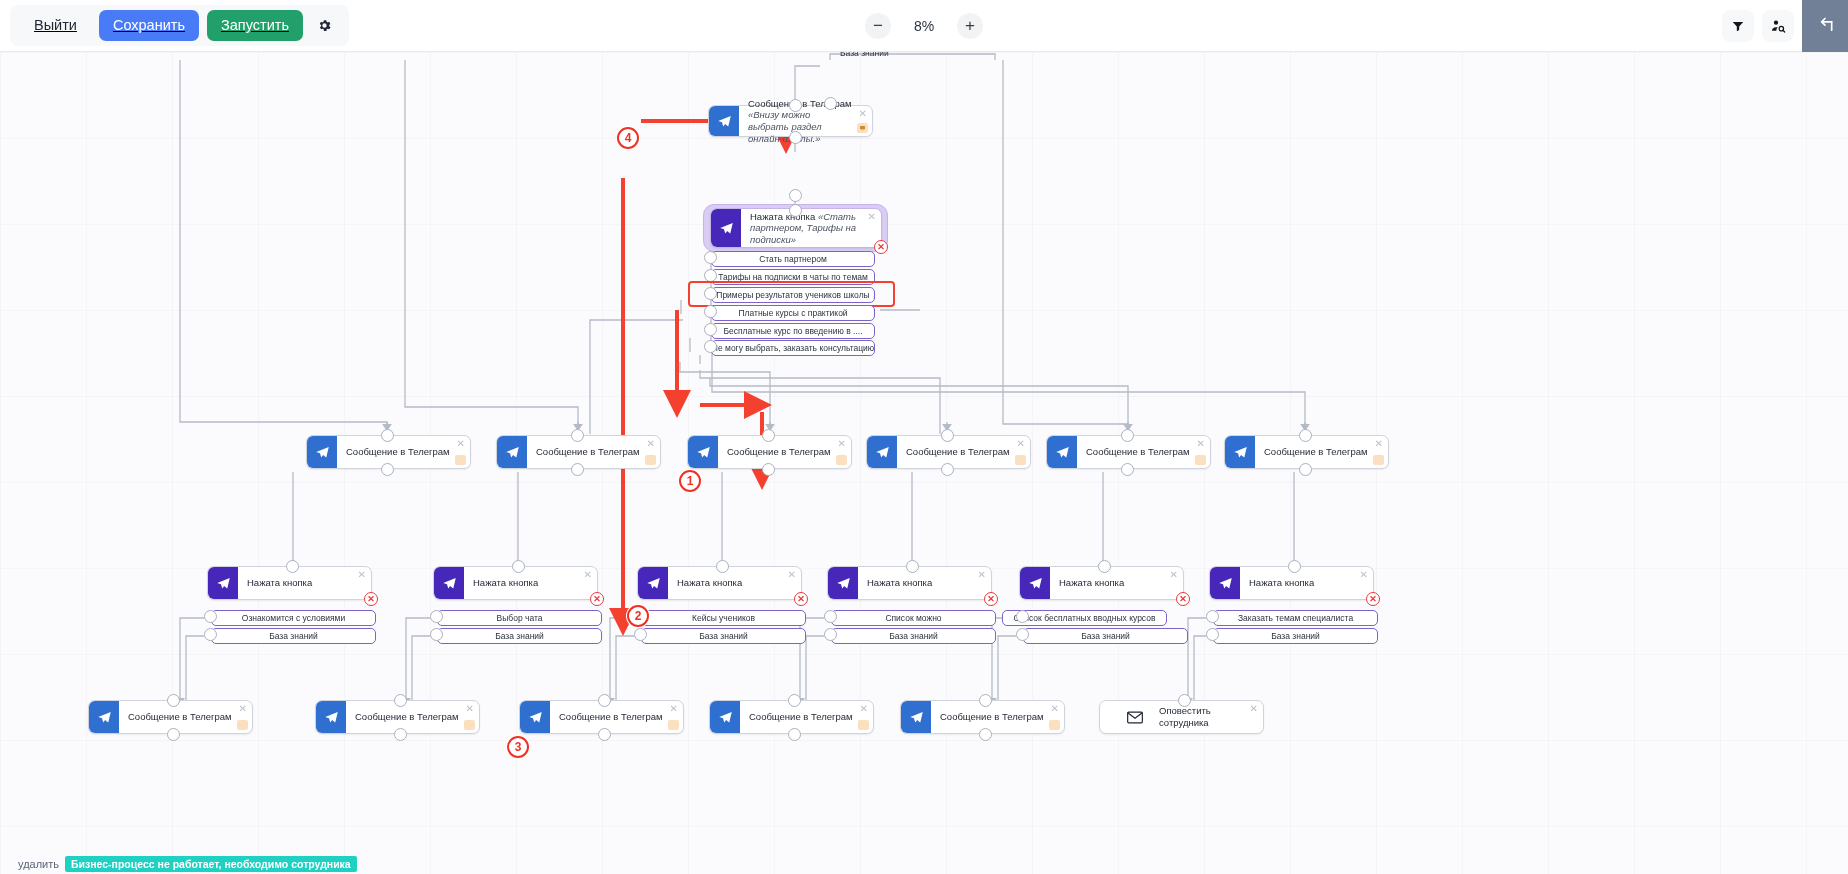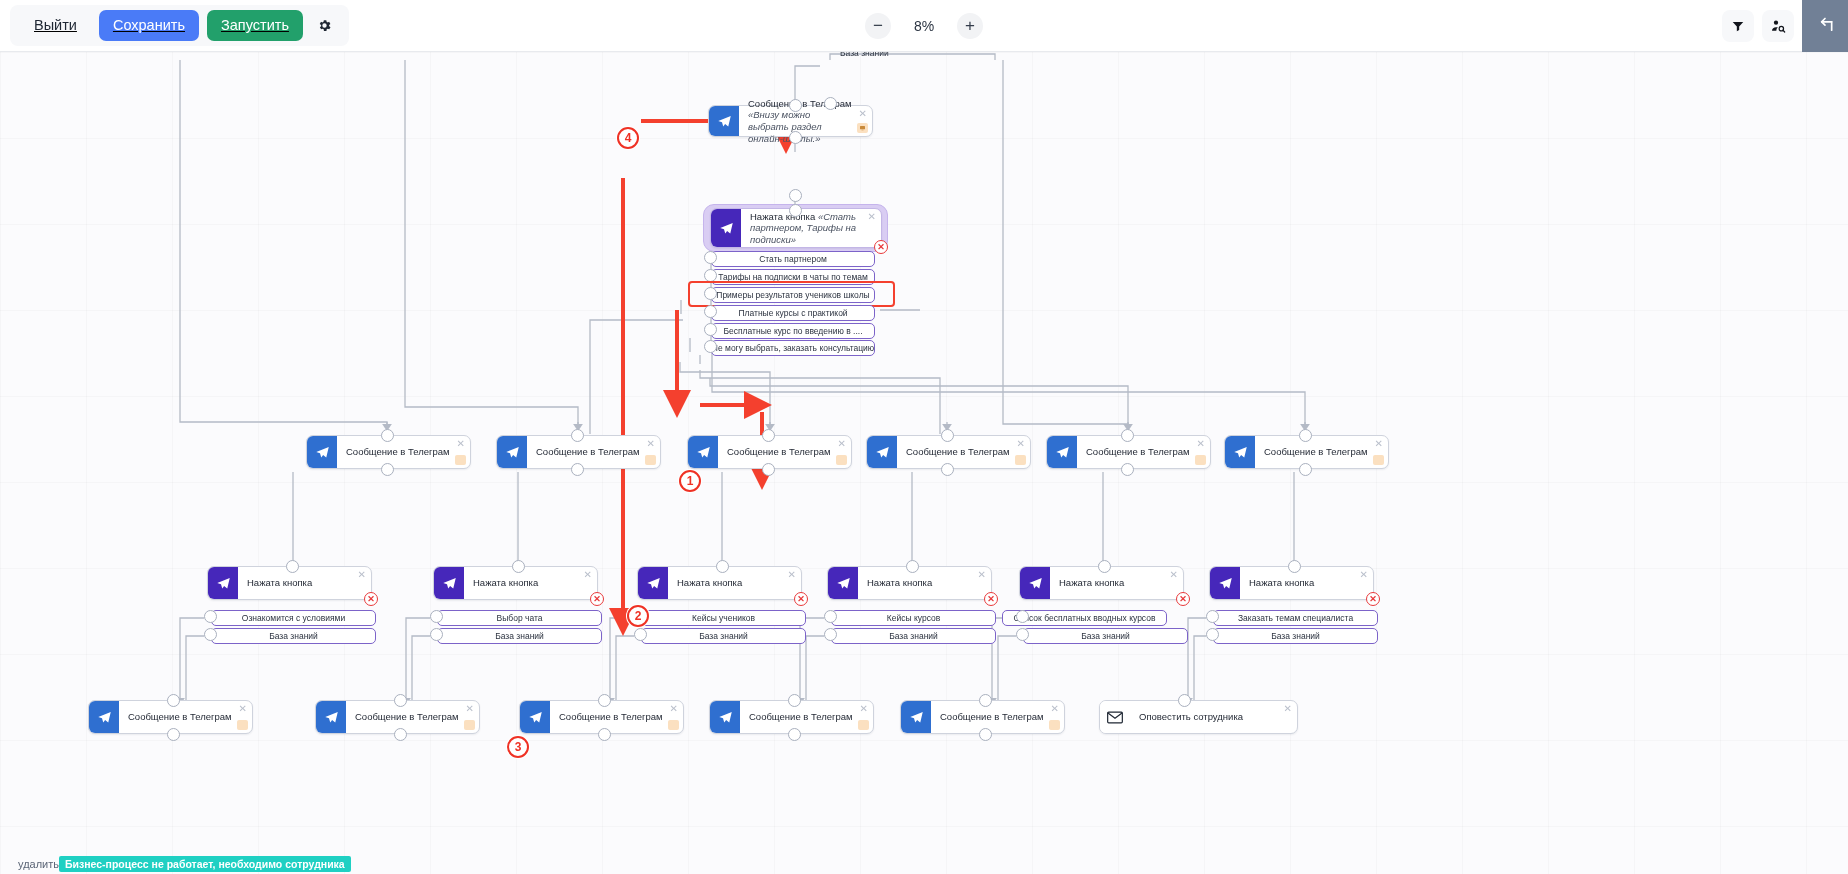--- a/index.html
+++ b/index.html
@@ -182,21 +182,21 @@
     position: absolute;
     border: 2.5px solid #f4402e;
     border-radius: 4px;
     pointer-events: none;
   }
 
   
   .statusbar {
     position: absolute; left: 0; bottom: 0;
     width: 1848px; height: 20px;
-    display: flex; align-items: center; 
+    display: flex; align-items: center; gap: 6px;
     padding-left: 18px;
     z-index: 40;
   }
   .status-link {
     font-size: 11px; color: #5b6576; cursor: pointer;
   }
   .status-pill {
     background: #1fd0c3; color: #ffffff;
     font-size: 10.5px; font-weight: bold;
     padding: 2px 6px; border-radius: 2px;
@@ -553,21 +553,21 @@
         <svg width="15" height="15" viewBox="0 0 24 24" fill="#ffffff">
             <path d="M22 3L2 11l6 2 2 7 3-4 5 4 4-17z"></path>
           </svg>
       </div>
       <div class="node-title">Нажата кнопка</div>
     </div>
     <span class="node-x">✕</span>
     <span class="node-err">✕</span>
   </div>
   <div class="port" style="left:906px;top:508px;"></div>
-  <div class="opt" style="left:831px;top:558px;width:165px;">Кейсы курсов</div>
+  <div class="opt" style="left:831px;top:558px;width:165px;">Список можно</div>
   <div class="port" style="left:824px;top:558px;"></div>
   <div class="opt" style="left:831px;top:576px;width:165px;">База знаний</div>
   <div class="port" style="left:824px;top:576px;"></div>
 
   <div class="node" style="left:1019px;top:514px;width:165px;height:34px;">
     <div class="node-head">
       <div class="node-icon ic-btn">
         <svg width="15" height="15" viewBox="0 0 24 24" fill="#ffffff">
             <path d="M22 3L2 11l6 2 2 7 3-4 5 4 4-17z"></path>
           </svg>
@@ -669,21 +669,21 @@
           </svg>
       </div>
       <div class="node-title">Сообщение в Телеграм</div>
     </div>
     <span class="node-x">✕</span>
     <span class="node-badge"></span>
   </div>
   <div class="port" style="left:979px;top:642px;"></div>
   <div class="port" style="left:979px;top:676px;"></div>
 
-  <div class="node" style="left:1099px;top:648px;width:199px;height:34px;">
+  <div class="node" style="left:1099px;top:648px;width:165px;height:34px;padding-left:20px;">
     <div class="node-head">
       <div class="node-icon ic-mail">
         <svg width="16" height="13" viewBox="0 0 24 18" fill="none" stroke="#1f2733" stroke-width="1.8">
           <rect x="1" y="1" width="22" height="16" rx="1.5"></rect>
             <path d="M1 2l11 8 11-8"></path>
         </svg>
       </div>
       <div class="node-title">Оповестить сотрудника</div>
     </div>
     <span class="node-x">✕</span>

